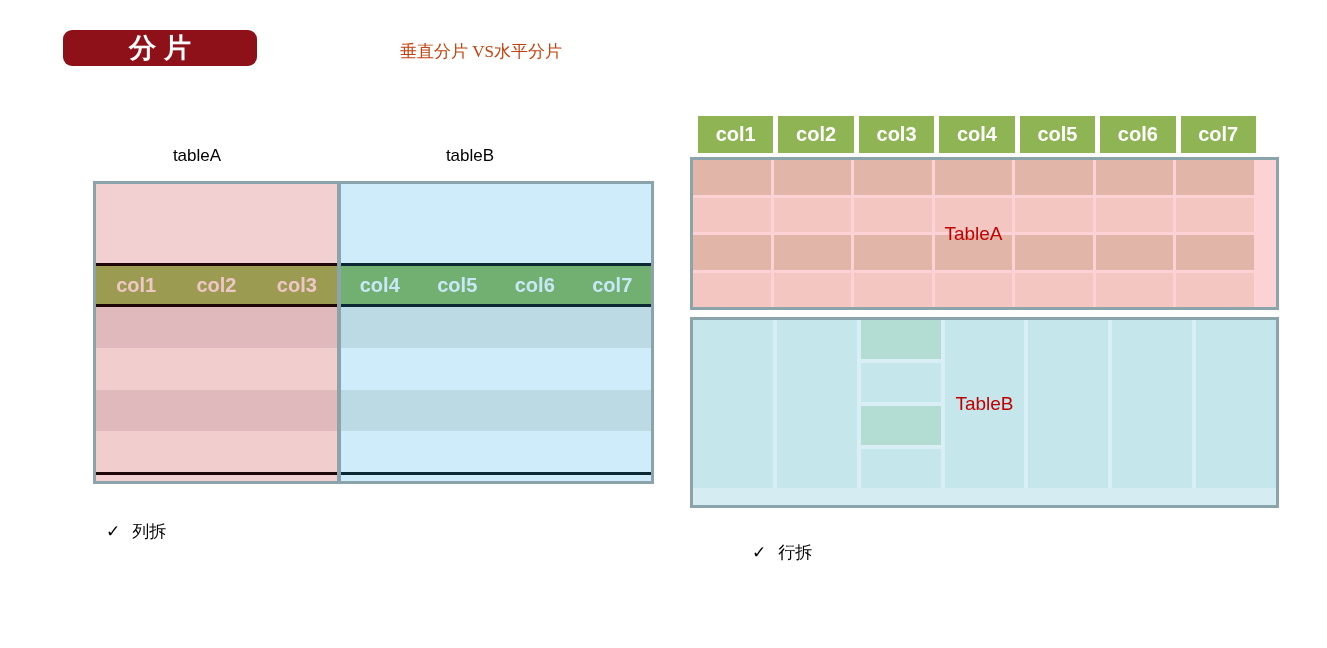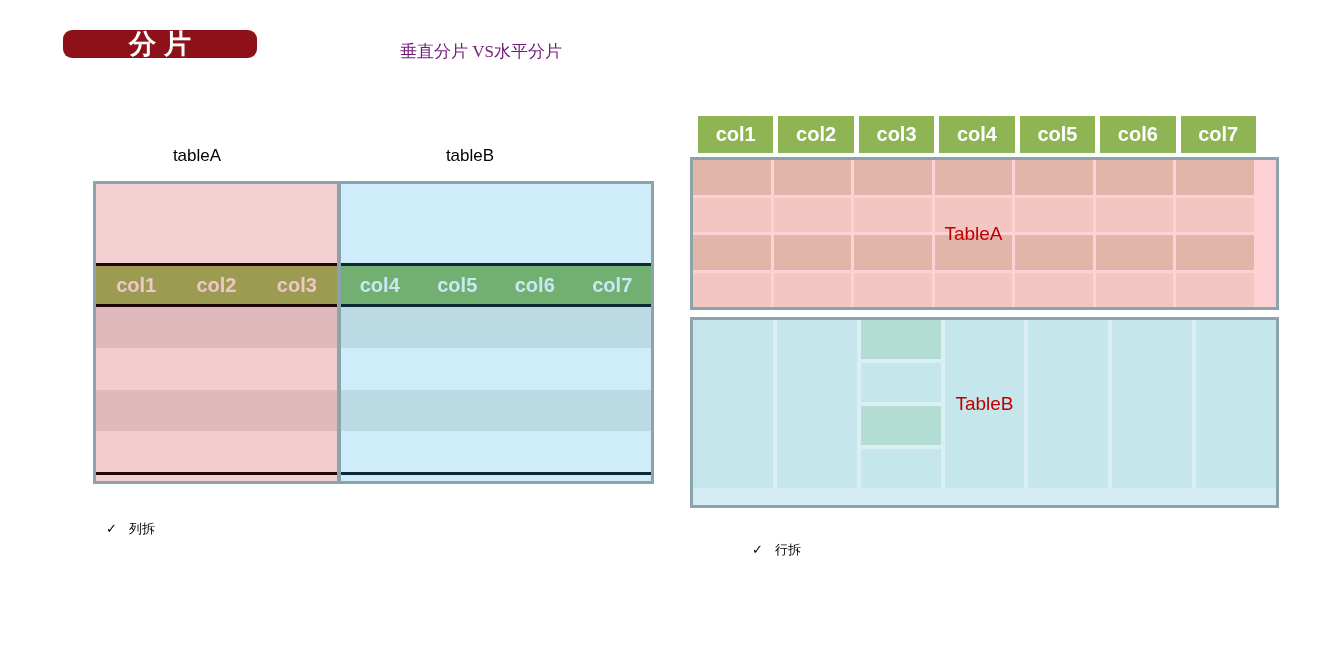--- a/index.html
+++ b/index.html
@@ -1,29 +1,29 @@
 <!DOCTYPE html>
 <html><head>
 <meta charset="utf-8">
 <style>
   * { margin: 0; padding: 0; box-sizing: border-box; }
   html, body { width: 1327px; height: 648px; background: #ffffff; overflow: hidden; }
   body { font-family: "Liberation Sans", sans-serif; position: relative; }
 
   
   .badge {
-    position: absolute; left: 63px; top: 30px; width: 194px; height: 28px;
+    position: absolute; left: 63px; top: 30px; width: 194px; height: 36px;
     background: #8e1019; border-radius: 9px;
     display: flex; align-items: center; justify-content: center;
     color: #ffffff; font-size: 27px; font-weight: bold; letter-spacing: 8px;
     padding-left: 8px; font-family: "Liberation Serif", serif;
   }
   .subtitle {
     position: absolute; left: 400px; top: 40px;
-    font-size: 17px; color: #701a75; font-family: "Liberation Serif", serif;
+    font-size: 17px; color: #c2410c; font-family: "Liberation Serif", serif;
   }
 
   
   .lt-label { position: absolute; top: 146px; transform: translateX(-50%);
     font-size: 17px; color: #000000; }
   .lt-label-a { left: 197px; }
   .lt-label-b { left: 470px; }
 
   .left-box {
     position: absolute; left: 93px; top: 181px; width: 561px; height: 303px;
@@ -47,21 +47,21 @@
   .stripe { height: 41px; }
   .stripe.s2 { height: 42px; }
   .half-a .stripe.dark { background: #dfb9bb; }
   .half-a .stripe.light { background: #f1cdce; }
   .half-b .stripe.dark { background: #bbdae4; }
   .half-b .stripe.light { background: #cfecfa; }
   .blk-bottom { flex: 1; }
   .half-a .blk-bottom { background: #f2cfd0; }
   .half-b .blk-bottom { background: #cfecfa; }
 
-  .caption { position: absolute; font-size: 13px; color: #000000;
+  .caption { position: absolute; font-size: 17px; color: #000000;
     font-family: "Liberation Serif", serif; }
   .caption .check { font-family: "Liberation Sans", sans-serif; margin-right: 12px; }
   .caption-left { left: 106px; top: 520px; }
   .caption-right { left: 752px; top: 541px; }
 
   
   .r-header {
     position: absolute; left: 698px; top: 116px; width: 558px; height: 37px;
     display: flex; gap: 5px;
   }

